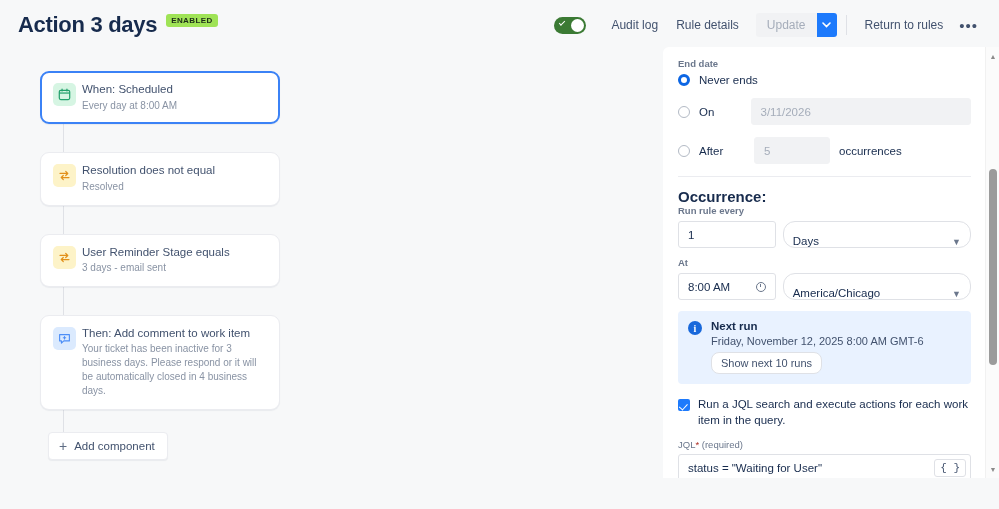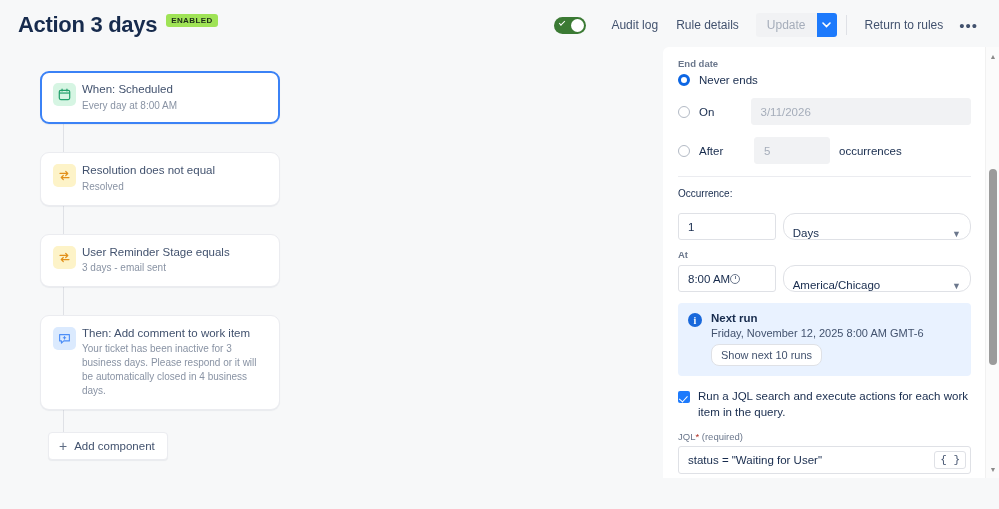--- a/index.html
+++ b/index.html
@@ -141,21 +141,21 @@
     border: 1px solid #dfe1e6; border-radius: 3px; background: #fff;
     height: 27px; font-size: 11.5px; color: #172b4d;
     padding: 0 9px; display: flex; align-items: center;
     font-family: inherit;
   }
   .input.disabled { background: #f1f2f4; border-color: #f1f2f4; color: #a5adba; }
   .hr {
     height: 1px; background: #ebecf0; margin: 7px 0 11px 0;
   }
   .section-head {
-    font-size: 10px; font-weight: 400; color: #172b4d; margin-bottom: 14px;
+    font-size: 15px; font-weight: 700; color: #172b4d; margin-bottom: 0;
   }
   .row2 { display: flex; gap: 7px; margin-bottom: 9px; }
   .select {
     border: 1px solid #dfe1e6; border-radius: 12px; background: #fff;
     height: 27px; font-size: 11.5px; color: #172b4d;
     padding: 0 9px; display: flex; align-items: flex-end;
     justify-content: space-between; cursor: pointer;
   }
   .chev { color: #6b778c; font-size: 9px; line-height: 1; }
 
@@ -349,32 +349,33 @@
       <div class="radio-row">
         <div class="radio"></div>
         <div class="radio-label small">After</div>
         <div class="input disabled" style="width:76px">5</div>
         <div class="radio-label">occurrences</div>
       </div>
 
       <div class="hr"></div>
 
       <div class="section-head">Occurrence:</div>
+      <div class="field-label">Run rule every</div>
 
       <div class="row2">
         <div class="input" style="width:98px">1</div>
         <div class="select" style="width:189px">
           <span>Days</span>
           <span class="chev">▼</span>
         </div>
       </div>
 
       <div class="field-label">At</div>
       <div class="row2">
-        <div class="input" style="width:98px; ">
+        <div class="input" style="width:98px; justify-content:space-between">
           <span>8:00 AM</span>
           <span class="clock"></span>
         </div>
         <div class="select" style="width:189px">
           <span>America/Chicago</span>
           <span class="chev">▼</span>
         </div>
       </div>
 
       <div class="info-box">

